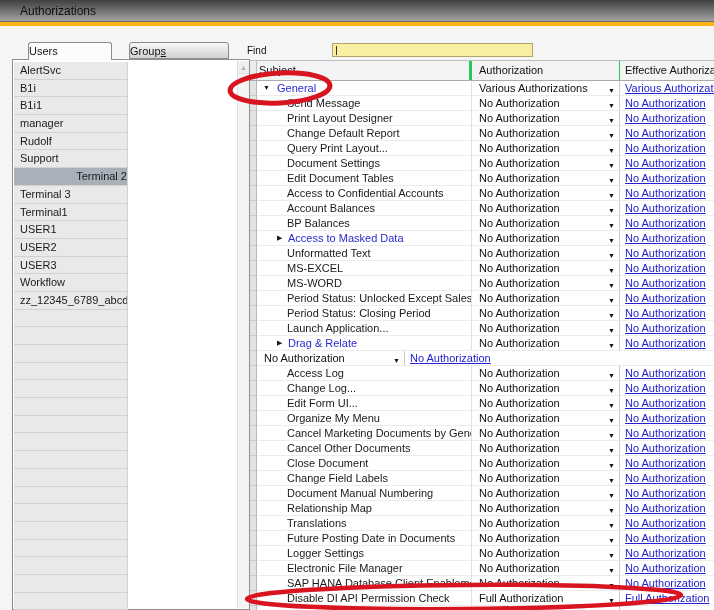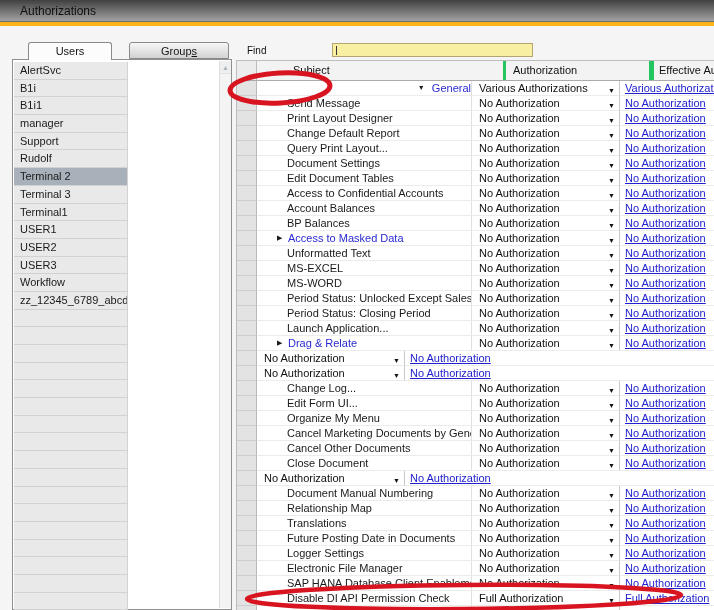--- a/index.html
+++ b/index.html
@@ -14,41 +14,41 @@
     position:absolute; left:0; top:0; width:714px; height:22px;
     background:linear-gradient(#404040,#a2a2a2);
     border-bottom:1px solid #6e6e6e;
   }
   .titlebar .title {
     font-size:12px; line-height:22px; padding-left:20px; color:#0e0e0e;
   }
   .goldbar { position:absolute; left:0; top:22px; width:714px; height:4px; background:#fcb415; }
 
   
-  .tab { position:absolute; top:42px; height:18px; text-align:center;
+  .tab { position:absolute; top:42px; height:18px; 
          font-size:11px; line-height:16px; border:1px solid #8a8a8a;
          border-radius:3px 3px 0 0; }
   .tab.active { left:28px; width:84px; background:#fcfcfc; border-bottom:none; z-index:5; }
   .tab.inactive { left:129px; width:100px; height:17px;
          background:linear-gradient(#f7f7f7,#d2d2d2); z-index:4; }
   .tab u { text-decoration:underline; }
 
   
   .list-panel {
-    position:absolute; left:12px; top:59px; width:220px; height:551px;
+    position:absolute; left:12px; top:59px; width:238px; height:551px;
     background:#ffffff; border:1px solid #8f8f8f; z-index:3;
   }
   .user-list { position:absolute; left:1px; top:2px; width:114px; }
   .user-item {
     height:17.7px; background:#e9e9e9;
     border-bottom:1px solid #d2d2d2; border-right:1px solid #d2d2d2;
     font-size:11px; line-height:17px; padding-left:6px;
     white-space:nowrap; overflow:hidden; color:#1a1a1a;
   }
-  .user-item.selected { background:#a8b1ba; }
+  .user-item.selected { background:#a8b1ba;text-align:right; }
   .user-item.empty { background:#e9e9e9; }
   .vscroll {
     position:absolute; top:1px; bottom:1px; right:0px; width:12px;
     background:#f4f4f4; border-left:1px solid #dddddd;
   }
   .vscroll .up-btn {
     height:13px; text-align:center; font-size:7px; line-height:13px;
     color:#aab2ba; background:#efefef; border-bottom:1px solid #e2e2e2;
   }
 
@@ -62,30 +62,30 @@
 
   
   .auth-table {
     position:absolute; left:236px; top:60px; width:478px; height:550px;
     background:#ffffff; border-left:1px solid #bdbdbd; border-top:1px solid #bdbdbd;
     overflow:hidden;
   }
   .thead { display:flex; height:20px; background:#f3f3f3; border-bottom:1px solid #ababab;
            font-size:11px; line-height:19px; color:#111; }
   .thead .h-sel { width:20px; border-right:1px solid #bdbdbd; background:#ececec; }
-  .thead .h-subject { width:215px; padding-left:2px; border-right:3px solid #22c55e;margin-left:34px; }
-  .thead .h-auth { width:148px; padding-left:7px; border-right:5px solid #22c55e; }
+  .thead .h-subject { width:215px; padding-left:2px; border-right:3px solid #22c55e; }
+  .thead .h-auth { width:148px; padding-left:7px; border-right:1px solid #22c55e; }
   .thead .h-eff { flex:1; padding-left:5px; white-space:nowrap; overflow:hidden; }
 
   .trow { display:flex; height:15px; font-size:11px; line-height:14px; }
   .c-sel { width:20px; background:#e3e3e3; border-right:1px solid #b9b9b9;
            border-bottom:1px solid #cdcdcd; }
   .c-subject { width:215px; border-right:1px solid #e0e0e0; border-bottom:1px solid #ececec;
            display:flex; align-items:center; white-space:nowrap; overflow:hidden; color:#1a1a1a; }
-  .c-subject.indent-group { padding-left:6px;justify-content:flex-end; }
+  .c-subject.indent-group { padding-left:6px; }
   .c-subject.indent-subgroup { padding-left:20px; }
   .c-subject.indent-child { padding-left:30px; }
   .c-subject .tri { font-size:7px; color:#1c1c1c; width:14px; flex:0 0 auto; }
   .c-subject.indent-subgroup .tri { width:11px; }
   .c-subject.blue { color:#2a2ad0; }
   .c-auth { width:148px; border-right:1px solid #c9c9c9; border-bottom:1px solid #ececec;
            padding-left:7px; position:relative; white-space:nowrap; overflow:hidden; color:#101010; }
   .c-auth .dd { position:absolute; right:4px; top:3px; font-size:7px; color:#141414; }
   .c-eff { flex:1; border-bottom:1px solid #ececec; padding-left:5px;
            white-space:nowrap; overflow:hidden; }
@@ -105,22 +105,22 @@
 
 <div class="tab active"><span>Users</span></div>
 <div class="tab inactive"><span>Group</span><u>s</u></div>
 
 <div class="list-panel">
   <div class="user-list" id="user-list">
       <div class="user-item">AlertSvc</div>
       <div class="user-item">B1i</div>
       <div class="user-item">B1i1</div>
       <div class="user-item">manager</div>
+      <div class="user-item">Rudolf</div>
       <div class="user-item">Support</div>
-      <div class="user-item">Rudolf</div>
       <div class="user-item selected">Terminal 2</div>
       <div class="user-item">Terminal 3</div>
       <div class="user-item">Terminal1</div>
       <div class="user-item">USER1</div>
       <div class="user-item">USER2</div>
       <div class="user-item">USER3</div>
       <div class="user-item">Workflow</div>
       <div class="user-item">zz_12345_6789_abcd_efgh</div>
       <div class="user-item empty"></div>
       <div class="user-item empty"></div>
@@ -434,20 +434,24 @@
       <span>No Authorization</span>
       <span class="dd">▼</span>
     </div>
     <div class="c-eff">
       <a href="#">No Authorization</a>
     </div>
   </div>
 
   <div class="trow">
     <div class="c-sel"></div>
+    <div class="c-subject indent-child">
+
+      <span>Access Log</span>
+    </div>
     <div class="c-auth">
       <span>No Authorization</span>
       <span class="dd">▼</span>
     </div>
     <div class="c-eff">
       <a href="#">No Authorization</a>
     </div>
   </div>
 
   <div class="trow">
@@ -535,20 +539,24 @@
       <span>No Authorization</span>
       <span class="dd">▼</span>
     </div>
     <div class="c-eff">
       <a href="#">No Authorization</a>
     </div>
   </div>
 
   <div class="trow">
     <div class="c-sel"></div>
+    <div class="c-subject indent-child">
+
+      <span>Change Field Labels</span>
+    </div>
     <div class="c-auth">
       <span>No Authorization</span>
       <span class="dd">▼</span>
     </div>
     <div class="c-eff">
       <a href="#">No Authorization</a>
     </div>
   </div>
 
   <div class="trow">

